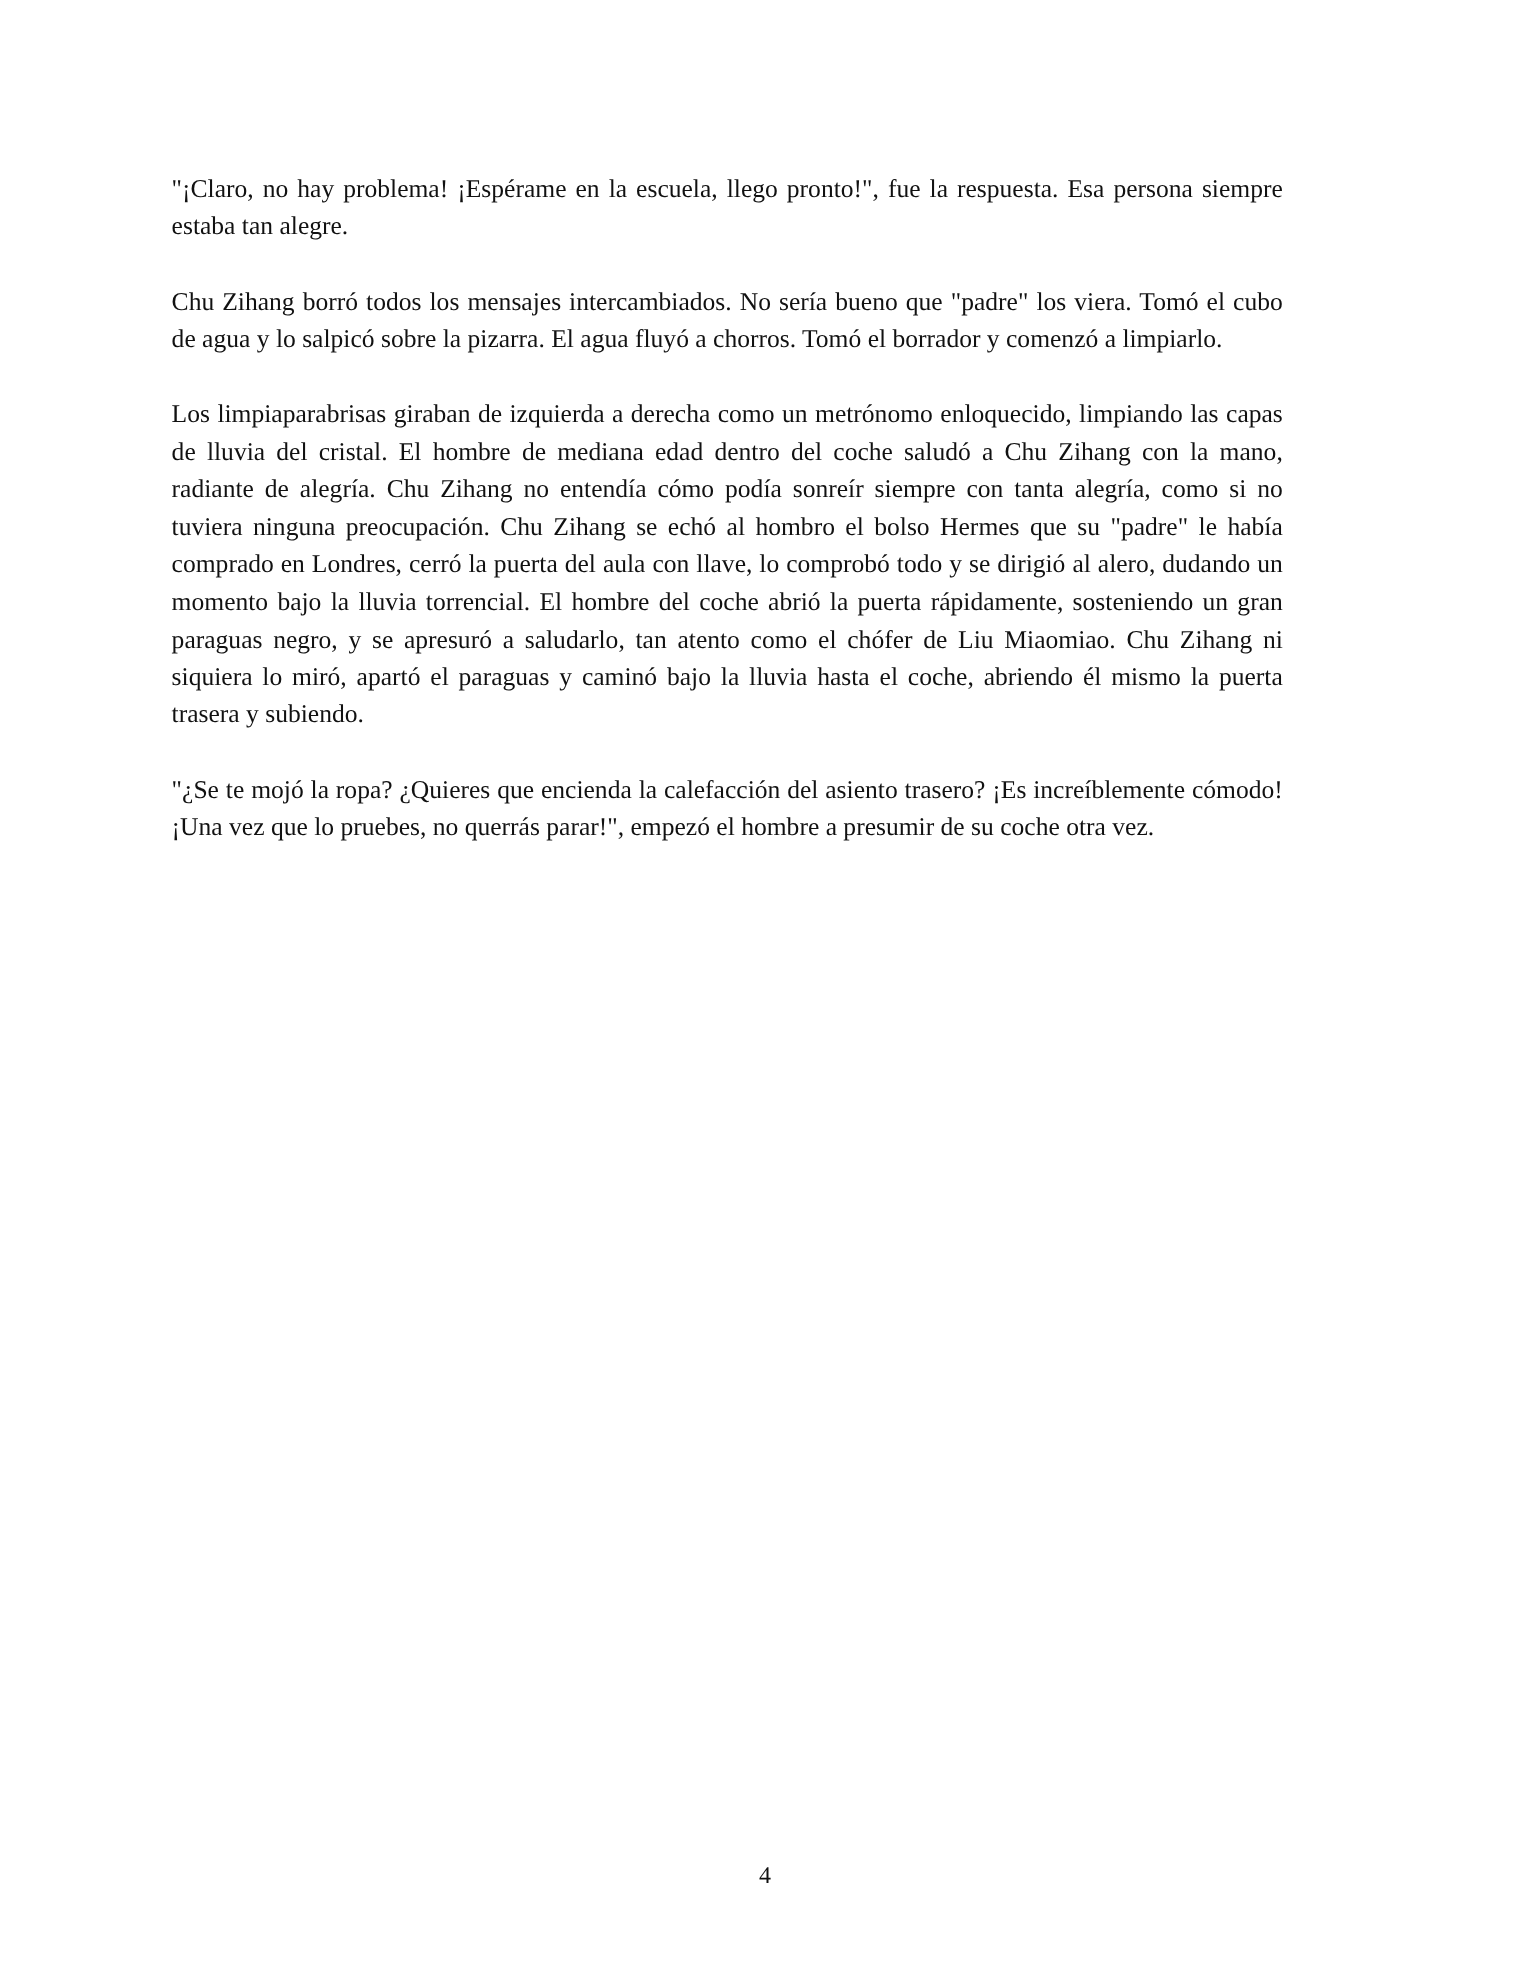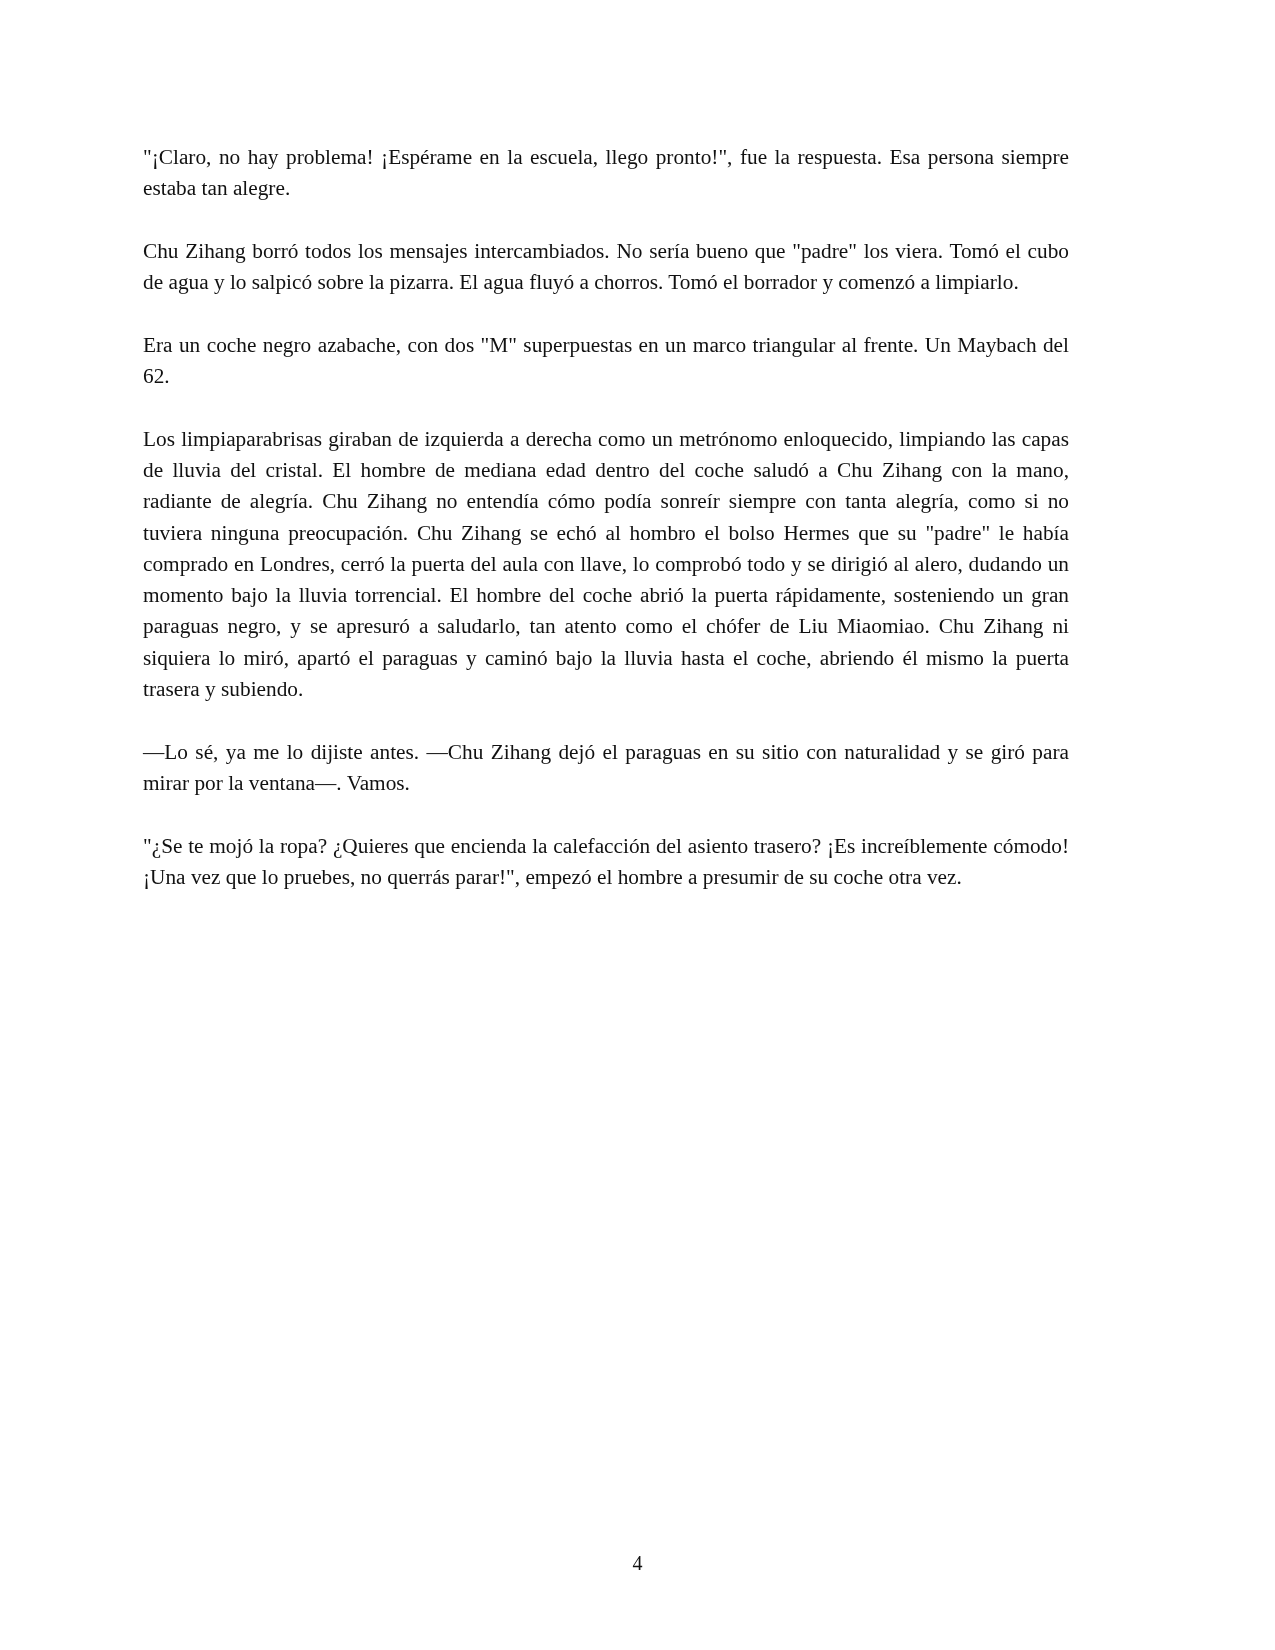--- a/index.html
+++ b/index.html
@@ -20,19 +20,17 @@
     font-family: "Liberation Serif", "DejaVu Serif", serif; font-size: 20px; color: #111;
   }
 </style>
 </head>
 <body>
 
 <div class="page">
   <div class="content">
     <p>"¡Claro, no hay problema! ¡Espérame en la escuela, llego pronto!", fue la respuesta. Esa persona siempre estaba tan alegre.</p>
     <p>Chu Zihang borró todos los mensajes intercambiados. No sería bueno que "padre" los viera. Tomó el cubo de agua y lo salpicó sobre la pizarra. El agua fluyó a chorros. Tomó el borrador y comenzó a limpiarlo.</p>
-    <p>Era un coche negro azabache, con dos "M" superpuestas en un marco triangular al frente. Un Maybach del 62.</p>
     <p>Los limpiaparabrisas giraban de izquierda a derecha como un metrónomo enloquecido, limpiando las capas de lluvia del cristal. El hombre de mediana edad dentro del coche saludó a Chu Zihang con la mano, radiante de alegría. Chu Zihang no entendía cómo podía sonreír siempre con tanta alegría, como si no tuviera ninguna preocupación. Chu Zihang se echó al hombro el bolso Hermes que su "padre" le había comprado en Londres, cerró la puerta del aula con llave, lo comprobó todo y se dirigió al alero, dudando un momento bajo la lluvia torrencial. El hombre del coche abrió la puerta rápidamente, sosteniendo un gran paraguas negro, y se apresuró a saludarlo, tan atento como el chófer de Liu Miaomiao. Chu Zihang ni siquiera lo miró, apartó el paraguas y caminó bajo la lluvia hasta el coche, abriendo él mismo la puerta trasera y subiendo.</p>
-    <p>—Lo sé, ya me lo dijiste antes. —Chu Zihang dejó el paraguas en su sitio con naturalidad y se giró para mirar por la ventana—. Vamos.</p>
     <p>"¿Se te mojó la ropa? ¿Quieres que encienda la calefacción del asiento trasero? ¡Es increíblemente cómodo! ¡Una vez que lo pruebes, no querrás parar!", empezó el hombre a presumir de su coche otra vez.</p>
   </div>
   <div class="page-number">4</div>
 </div>
 
 </body></html>

